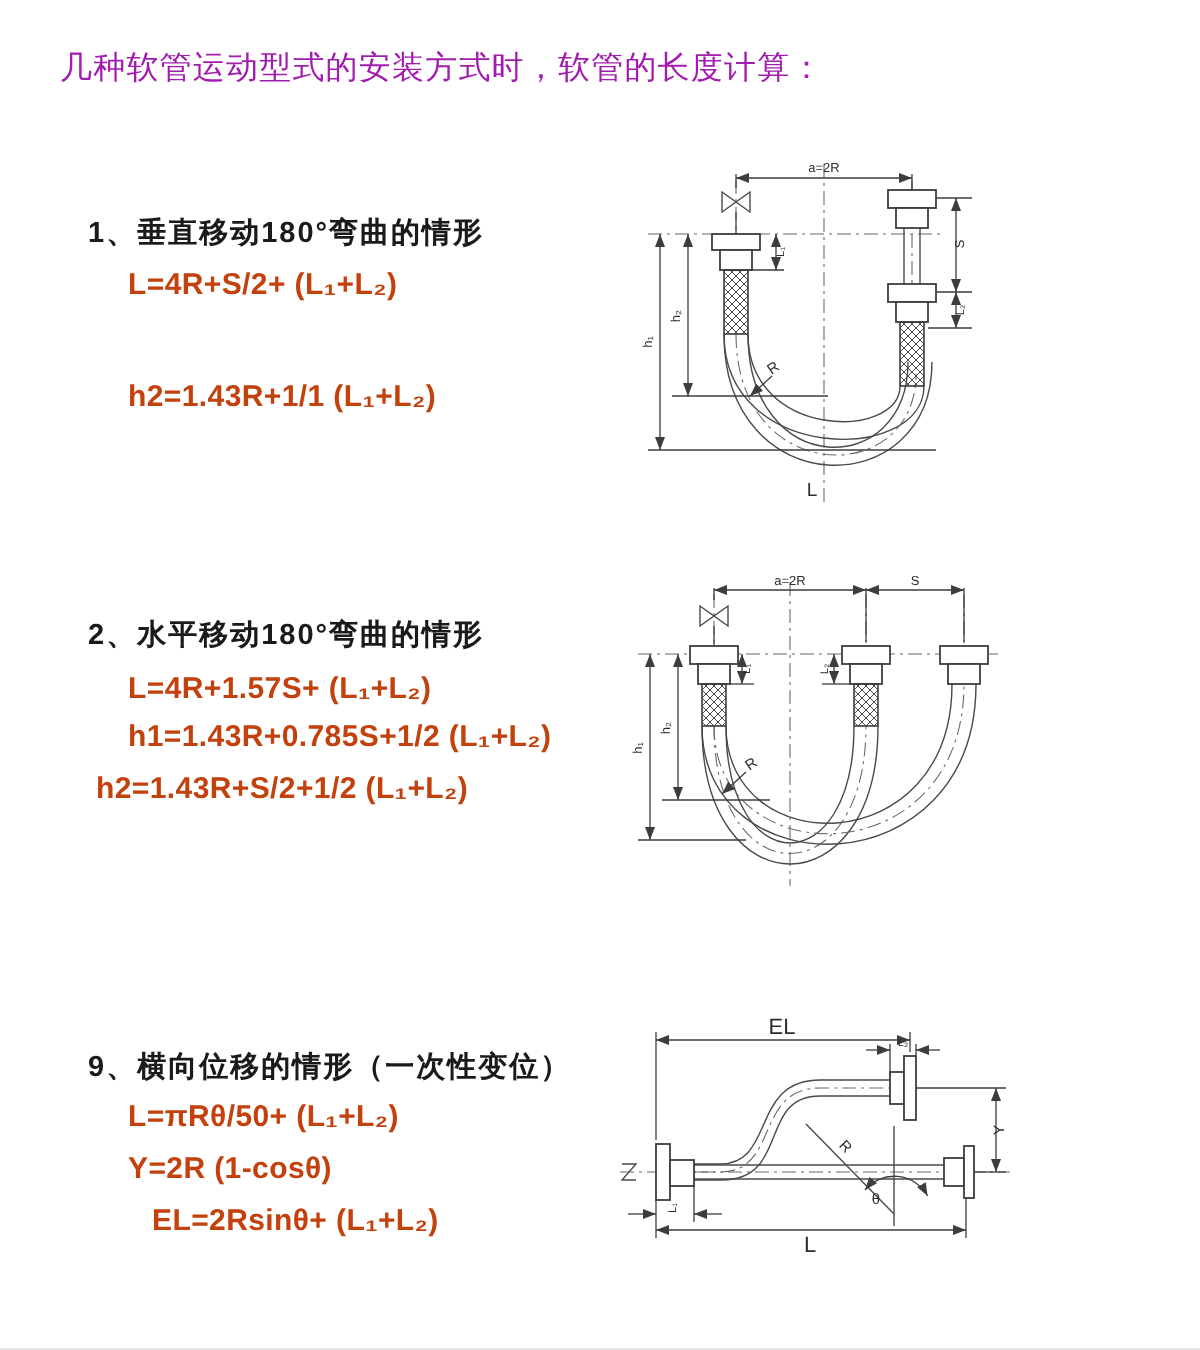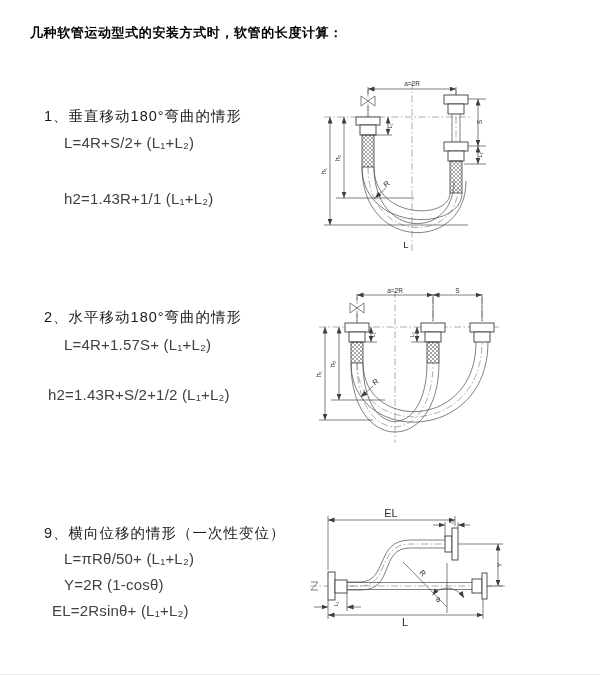--- a/index.html
+++ b/index.html
@@ -1,24 +1,24 @@
 <!DOCTYPE html>
 <html><head>
 <meta charset="utf-8">
 <style>
   html,body{margin:0;padding:0}
   body{width:600px;height:675px;background:#ffffff;position:relative;overflow:hidden;
        font-family:"Liberation Sans","DejaVu Sans",sans-serif;color:#1f1f1f}
   .page{position:absolute;inset:0;background:#fff;border-bottom:1px solid #e8e8e8}
-  .title{position:absolute;left:30px;top:24px;font-size:13px;font-weight:bold;
-         letter-spacing:.6px;color:#000000;white-space:nowrap}
-  .sec-h{position:absolute;font-size:14.5px;font-weight:normal;letter-spacing:1px;
+  .title{position:absolute;left:30px;top:24px;font-size:16px;font-weight:normal;
+         letter-spacing:.6px;color:#a21caf;white-space:nowrap}
+  .sec-h{position:absolute;font-size:14.5px;font-weight:bold;letter-spacing:1px;
          color:#1a1a1a;white-space:nowrap}
-  .formula{position:absolute;font-size:15px;font-weight:400;letter-spacing:.2px;
-           color:#404040;white-space:nowrap}
+  .formula{position:absolute;font-size:15px;font-weight:700;letter-spacing:.2px;
+           color:#c2410c;white-space:nowrap}
   .diag{position:absolute}
   .fl{fill:#ffffff;stroke:#3d3d3d;stroke-width:.9}
   .hx{fill:url(#hx);stroke:#3d3d3d;stroke-width:.8}
   .thin{fill:none;stroke:#4a4a4a;stroke-width:.7}
   .cl{fill:none;stroke:#6a6a6a;stroke-width:.55;stroke-dasharray:7 2.5 1.5 2.5}
   .dim{fill:none;stroke:#3d3d3d;stroke-width:.65}
   svg text{fill:#2c2c2c;font-family:"Liberation Sans","DejaVu Sans",sans-serif}
   .lb5{font-size:5.5px}.lb6{font-size:6.5px}.lb7{font-size:7.5px}
   .lb9{font-size:9.5px}.lb10{font-size:11px}
 </style>
@@ -28,26 +28,27 @@
 <div class="page">
 
   <div class="title">几种软管运动型式的安装方式时，软管的长度计算：</div>
 
   <div class="sec-h" style="left:44px;top:107px">1、垂直移动180°弯曲的情形</div>
   <div class="formula" style="left:64px;top:134px">L=4R+S/2+ (L₁+L₂)</div>
   <div class="formula" style="left:64px;top:190px">h2=1.43R+1/1 (L₁+L₂)</div>
 
   <div class="sec-h" style="left:44px;top:308px">2、水平移动180°弯曲的情形</div>
   <div class="formula" style="left:64px;top:336px">L=4R+1.57S+ (L₁+L₂)</div>
+  <div class="formula" style="left:64px;top:360px">h1=1.43R+0.785S+1/2 (L₁+L₂)</div>
   <div class="formula" style="left:48px;top:386px">h2=1.43R+S/2+1/2 (L₁+L₂)</div>
 
   <div class="sec-h" style="left:44px;top:524px">9、横向位移的情形（一次性变位）</div>
   <div class="formula" style="left:64px;top:550px">L=πRθ/50+ (L₁+L₂)</div>
   <div class="formula" style="left:64px;top:576px">Y=2R (1-cosθ)</div>
-  <div class="formula" style="left:52px;top:602px">EL=2Rsinθ+ (L₁+L₂)</div>
+  <div class="formula" style="left:76px;top:602px">EL=2Rsinθ+ (L₁+L₂)</div>
 
   <svg class="diag" style="left:318px;top:76px" width="260" height="180" viewBox="0 0 260 180">
     <defs>
       <pattern id="hx" width="4" height="4" patternUnits="userSpaceOnUse">
         <path d="M0,4L4,0M0,0L4,4" stroke="#4a4a4a" stroke-width="0.5"></path>
       </pattern>
       <marker id="ae" orient="auto" markerUnits="userSpaceOnUse" markerWidth="8" markerHeight="6" refX="6.5" refY="2.5">
         <path d="M0,0L6.5,2.5L0,5Z" fill="#3d3d3d"></path>
       </marker>
       <marker id="as" orient="auto-start-reverse" markerUnits="userSpaceOnUse" markerWidth="8" markerHeight="6" refX="6.5" refY="2.5">

